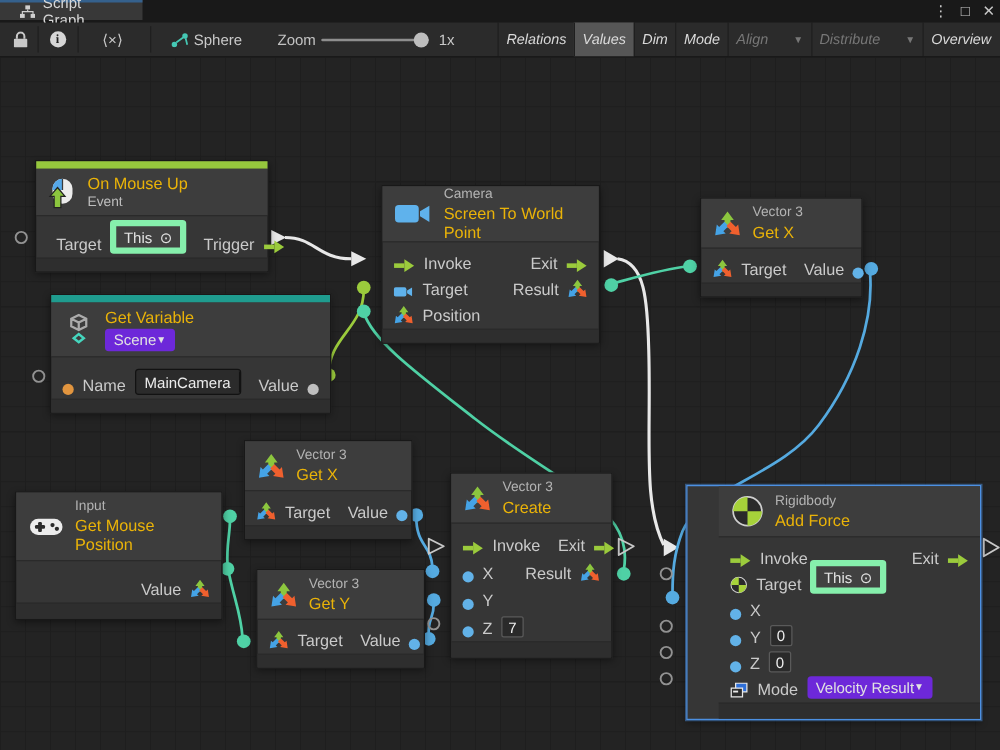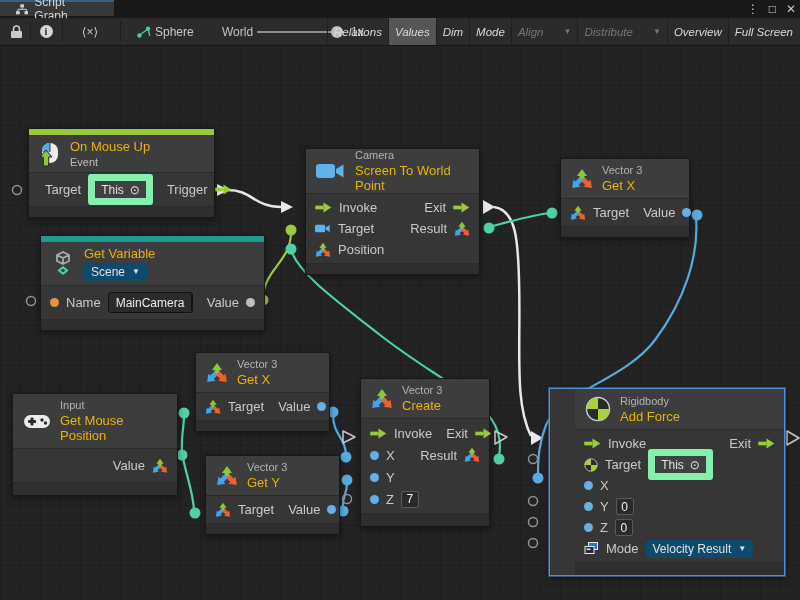--- a/index.html
+++ b/index.html
@@ -38,30 +38,30 @@
   .node{position:absolute;z-index:2;background:#363636;border:1px solid #181818;box-sizing:border-box;
         box-shadow:0 2px 6px rgba(0,0,0,.45);}
   .node.sel{border-color:#4C90E2;box-shadow:0 0 0 1px rgba(76,144,226,.5),0 2px 6px rgba(0,0,0,.45);padding-left:25px;}
   .topbar{height:6px;}
   .hdr{background:#3d3d3d;display:flex;align-items:center;gap:9px;padding:5px 10px;}
   .hcol{display:flex;flex-direction:column;gap:2px;}
   .cat{font-size:11px;color:#b3b3b3;}
   .ttl{font-size:13px;color:#eab308;}
   .sub{font-size:11px;color:#bdbdbd;}
   .body{border-top:1px solid #2a2a2a;padding:3px 0;}
-  .row{height:21px;display:flex;align-items:center;padding:0 9px;gap:7px;font-size:13px;color:#cacaca;}
+  .row{height:21px;display:flex;align-items:flex-end;padding:0 9px;gap:7px;font-size:13px;color:#cacaca;}
   .row.tall{height:27px;}
   .sp{flex:1;}
   .ftr{height:10px;background:#2e2e2e;border-top:1px solid #2a2a2a;}
 
   .dot{width:9px;height:9px;border-radius:50%;flex:none;}
   .dot.blue{background:#62B2E8;} .dot.orange{background:#E2953F;} .dot.gray{background:#bfbfbf;}
-  .pill{background:#414141;border:7px solid #86efac;border-radius:3px;padding:0 6px;font-size:12px;color:#e2e2e2;
+  .pill{background:#414141;border:5px solid #86efac;border-radius:3px;padding:0 6px;font-size:12px;color:#e2e2e2;
         display:inline-flex;gap:6px;align-items:center;height:17px;}
-  .dd{background:#0c4a6e;border-radius:3px;padding:0 7px;height:18px;display:inline-flex;align-items:center;gap:7px;font-size:12px;color:#e2e2e2;}
+  .dd{background:#6d28d9;border-radius:3px;padding:0 7px;height:18px;display:inline-flex;align-items:center;font-size:12px;color:#e2e2e2;}
   .field{background:#2a2a2a;border:1px solid #5a5a5a;border-radius:2px;min-width:8px;padding:0 4px;height:15px;
          font-size:12px;color:#efefef;display:inline-flex;align-items:center;justify-content:center;}
   .combo{background:#2b2b2b;border:1px solid #121212;border-radius:3px;display:inline-flex;align-items:center;height:19px;font-size:12px;color:#ececec;overflow:hidden;}
   .combo .ctxt{padding:0 7px;}
   .combo .cbtn{width:17px;align-self:stretch;background:#4a4a4a;display:flex;align-items:center;justify-content:center;border-left:1px solid #121212;color:#ddd;}
 
   .arr{width:17px;height:11px;flex:none;}
   .v3{width:22px;height:22px;flex:none;} .v3.sm{width:16px;height:16px;}
   .hicon{flex:none;}
   .infocircle{width:13px;height:13px;border-radius:50%;background:#d6d6d6;color:#222;font-weight:bold;
@@ -125,21 +125,21 @@
     <div class="tsep" style="left:120px"></div>
 
     <div class="ticon" style="left:136px;width:16px">
       <svg width="14" height="12" viewBox="0 0 14 12">
           <circle cx="2.5" cy="9.5" r="2.2" fill="#45C8B4"></circle>
           <circle cx="11" cy="2.8" r="2.2" fill="#45C8B4"></circle>
           <path d="M4 8 L9.5 4 M11.5 4.6 L12.8 9.8" stroke="#45C8B4" stroke-width="1.4" fill="none"></path>
         </svg>
     </div>
     <div class="ticon" style="left:155px">Sphere</div>
-    <div class="ticon" style="left:222px;color:#c2c2c2">World</div>
+    <div class="ticon" style="left:222px;color:#c2c2c2">Zoom</div>
     <div class="zoomtrack" style="left:257px;width:86px"></div>
     <div class="zoomhandle" style="left:331px;top:8px"></div>
     <div class="ticon" style="left:351px">1x</div>
 
     <div id="tbuttons">
       <div class="tbtn">
           <span>Relations</span>
         </div>
       <div class="tbtn active">
           <span>Values</span>
@@ -153,23 +153,20 @@
       <div class="tbtn disabled">
           <span>Align</span>
           <span class="ddglyph">▼</span>
         </div>
       <div class="tbtn disabled">
           <span>Distribute</span>
           <span class="ddglyph">▼</span>
         </div>
       <div class="tbtn">
           <span>Overview</span>
-        </div>
-      <div class="tbtn">
-          <span>Full Screen</span>
         </div>
     </div>
   </div>
 
   <div id="canvas"></div>
 
   <svg id="wires">
 
     <g fill="none" stroke="#E8E8E8" stroke-width="2.5">
       <path d="M 228,190 C 252,190 254,207 281,207"></path>

